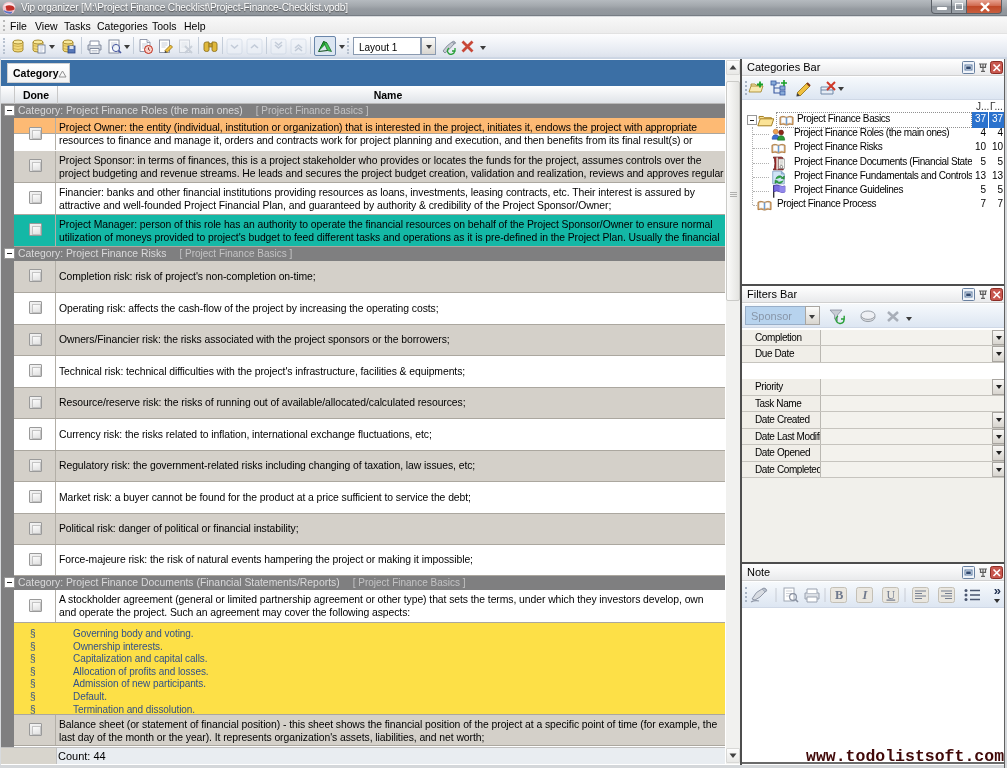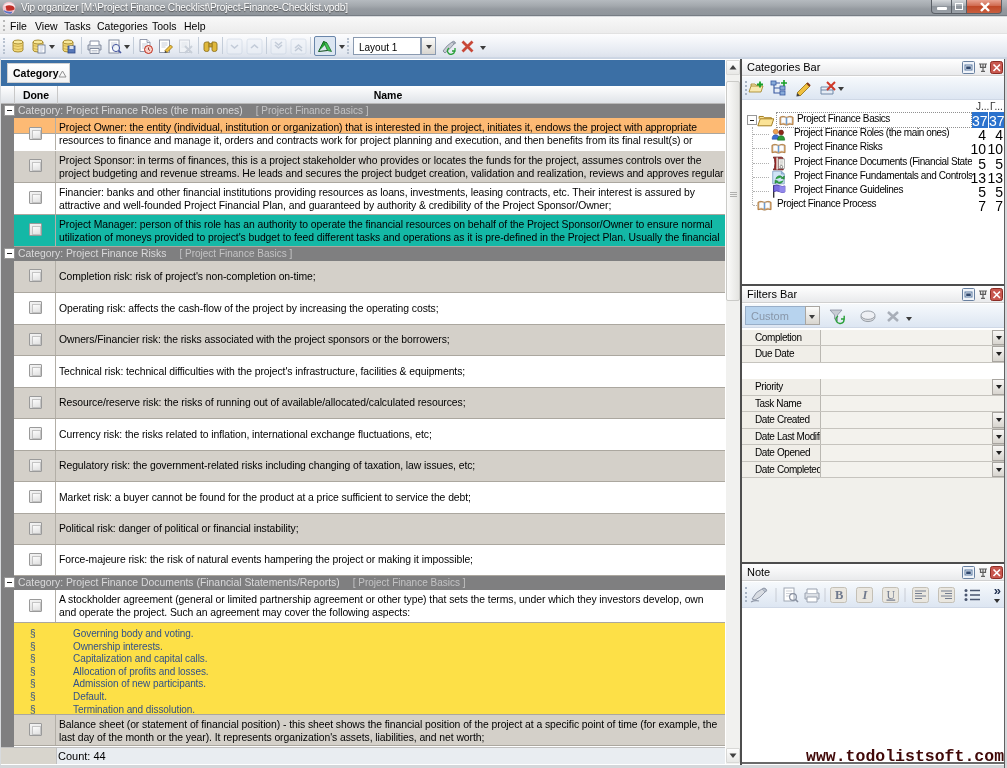--- a/index.html
+++ b/index.html
@@ -59,21 +59,21 @@
 #vscroll .sbtn { position:absolute; left:0; width:14px; height:15px; background:linear-gradient(#fdfdfd,#e8e8e6); border:1px solid #d8d8d6; border-radius:1px; }
 #vscroll .thumb { position:absolute; left:0px; top:21px; width:14px; height:220px; background:linear-gradient(90deg,#fbfbfa,#e4e4e1); border:1px solid #cbcbc8; border-radius:2px; }
 
 #rightcol { left:740px; top:59px; width:266px; height:706px; background:#fff; border-left:2px solid #4e4e4e; }
 .ptitle { position:absolute; left:0; width:264px; height:17px; background:linear-gradient(#ffffff,#e9eaec); border-bottom:1px solid #d0d0d0; }
 .ptitle .txt { position:absolute; left:5px; top:2px; color:#000; font-size:11px; }
 .pticons { position:absolute; top:2px; right:3px; width:41px; height:13px; }
 .ptool { position:absolute; left:0; width:264px; background:linear-gradient(#f6f9fc,#dde6f2); border-bottom:1px solid #cfd8e6; }
 
 #cattree { position:absolute; left:0; top:41px; width:264px; height:184px; background:#fff; font-size:10px; letter-spacing:-0.4px; }
-#cattree .num { letter-spacing:0; font-size:14px; }
+#cattree .num { letter-spacing:0; font-size:10px; }
 .exp2 { position:absolute; left:5px; top:2px; width:10px; height:10px; background:#fff; border:1px solid #989898; }
 .exp2::after { content:""; position:absolute; left:2px; top:3.5px; width:4px; height:1px; background:#202020; }
 #treehdr { position:absolute; left:0; top:42px; width:264px; height:12px; color:#303030; font-size:10px; z-index:5; }
 #panel1sep { position:absolute; left:0; top:225px; width:264px; height:2px; background:#4e4e4e; }
 
 .frow { position:absolute; left:0; width:264px; border-bottom:1px solid #c6c4be; background:#f3f2ed; }
 .flabel { position:absolute; left:0; top:0; width:79px; height:100%; background:#f0eee8; border-right:1px solid #bab8b2; padding:2px 0 0 13px; color:#000; white-space:nowrap; overflow:hidden; font-size:10px; letter-spacing:-0.4px; }
 .fval { position:absolute; left:81px; top:0; right:0; height:100%; }
 .ddbtn { position:absolute; right:1px; top:0px; width:13px; height:100%; background:linear-gradient(#f8f7f5,#d8d5cf); border:1px solid #a8a5a0; }
 .ddbtn::after { content:""; position:absolute; left:2.5px; top:5px; width:0; height:0; border-left:3.5px solid transparent; border-right:3.5px solid transparent; border-top:4px solid #202020; }
@@ -530,21 +530,21 @@
           <rect x="0.5" y="0.5" width="12" height="12" rx="1" fill="#f0f4fa" stroke="#6880a0"></rect>
           <rect x="3" y="4" width="7" height="5" fill="none" stroke="#5878a0" stroke-width="1"></rect>
           <rect x="4.2" y="5.4" width="4.6" height="2.6" fill="#30486e"></rect>
           <path d="M17 3 h8 M21 3 v7 M18.5 3 v3.4 h5 v-3.4 M19 10.4 h4" stroke="#606060" stroke-width="1.2" fill="none"></path>
           <rect x="28.5" y="0.5" width="12" height="12" rx="2" fill="#c8574e" stroke="#8c2c24"></rect>
           <path d="M31.5 3.5 L38 10 M38 3.5 L31.5 10" stroke="#fff" stroke-width="1.6"></path>
         </svg></div>
     </div>
   <div class="ptool" style="top:245px;height:24px;">
       <div style="position:absolute;left:3px;top:4px;height:14px;border-left:2px dotted #a8b4c4;"></div>
-      <div style="position:absolute;left:3px;top:2px;width:61px;height:19px;background:#b7d3ee;border:1px solid #98aec8;color:#8896a8;padding:3px 0 0 5px;font-size:11px;">Custom</div>
+      <div style="position:absolute;left:3px;top:2px;width:61px;height:19px;background:#b7d3ee;border:1px solid #98aec8;color:#8896a8;padding:3px 0 0 5px;font-size:11px;">Sponsor</div>
       <div style="position:absolute;left:63px;top:2px;width:15px;height:19px;background:linear-gradient(#fcfcfa,#d8d5cf);border:1px solid #a8a5a0;">
         <div class="ddarrow" style="left:3px;top:8px;"></div>
       </div>
       <svg style="position:absolute;left:86px;top:2px" width="130" height="19" viewBox="0 0 130 19">
         <path d="M2 4 L14 4 L9.5 9 L9.5 15 L6.5 13 L6.5 9 Z" fill="#c8ccd4" stroke="#888ea0" stroke-width="0.8"></path>
         <path d="M10 10 a4 4 0 1 0 6 3 M13 13 l3.2 0 0 -3.2" fill="none" stroke="#28a038" stroke-width="1.4"></path>
         <ellipse cx="40" cy="11" rx="7" ry="4.6" fill="#d8dade" stroke="#9aa0a8" stroke-width="1"></ellipse>
         <ellipse cx="40" cy="9.2" rx="7" ry="4.2" fill="#eef0f4" stroke="#9aa0a8" stroke-width="1"></ellipse>
         <path d="M60 6 L70 15 M70 6 L60 15" stroke="#a8aeb8" stroke-width="2.6"></path>
       </svg>

